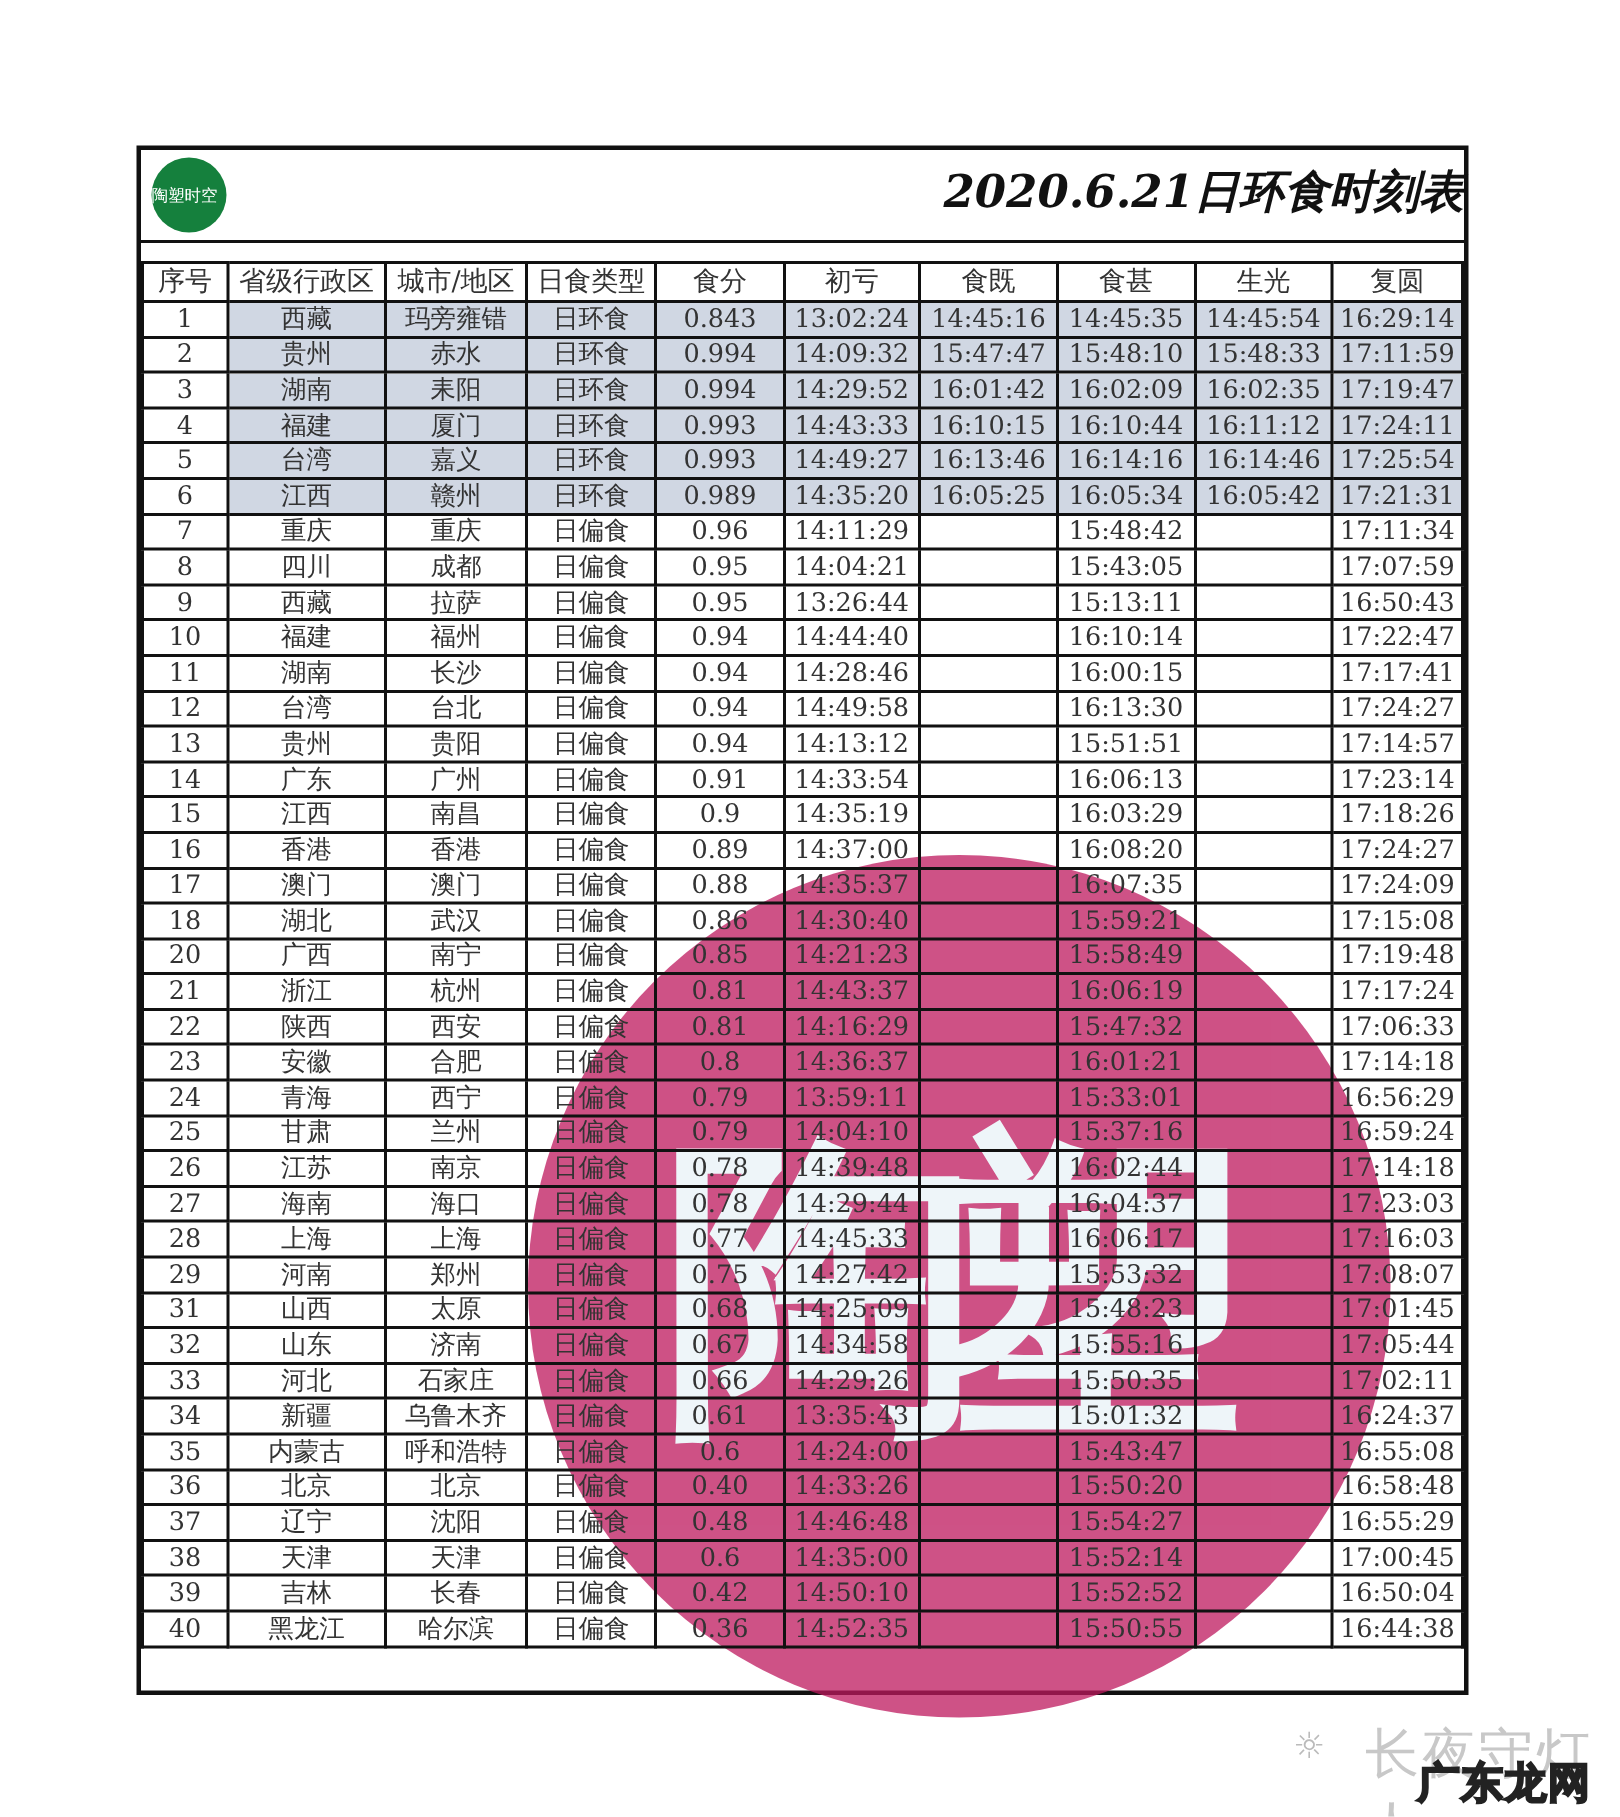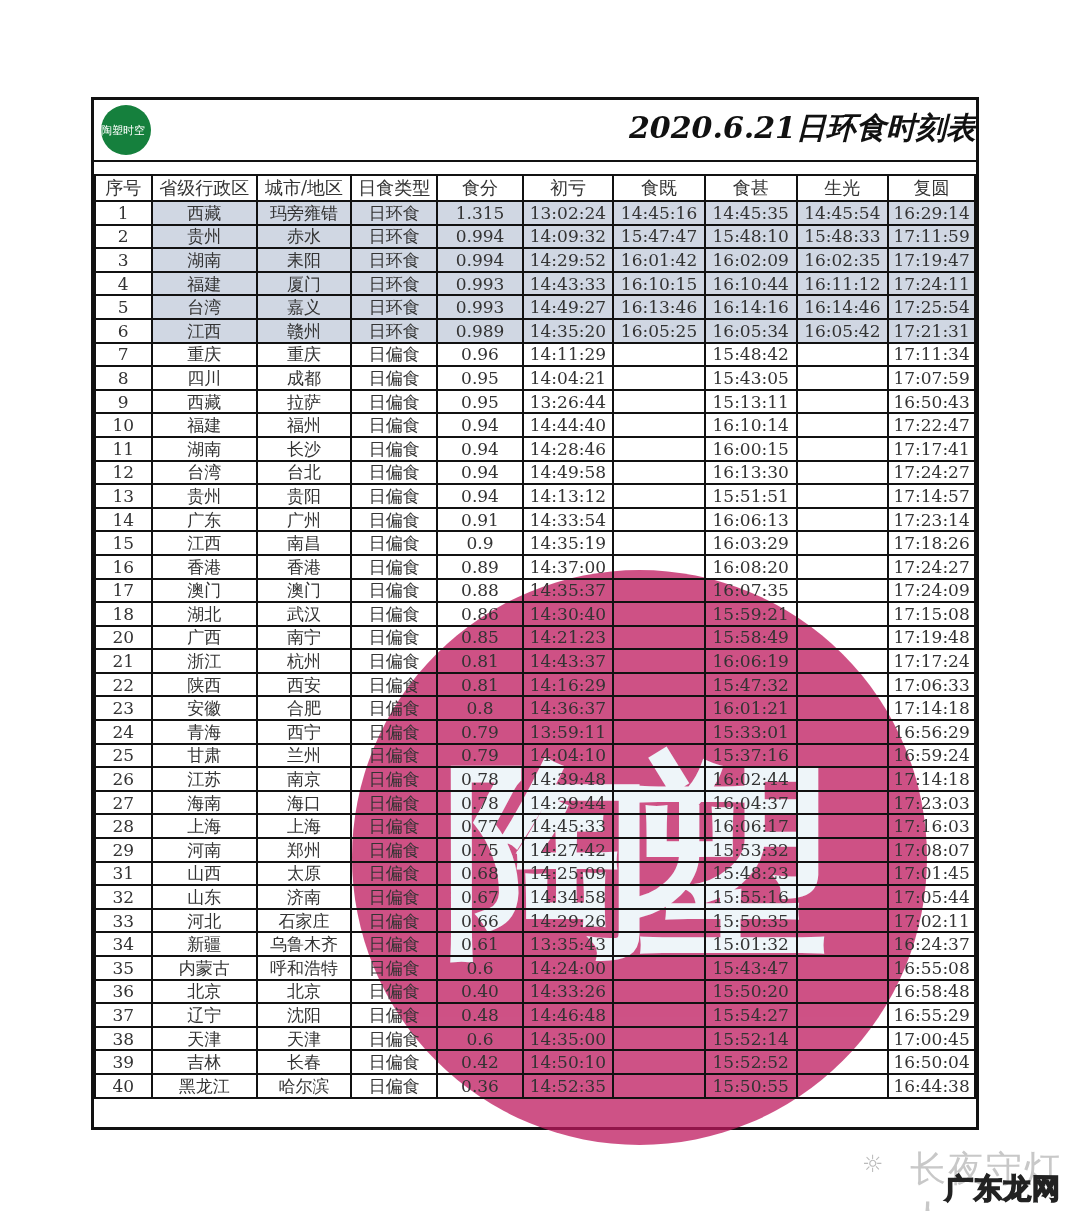--- a/index.html
+++ b/index.html
@@ -75,21 +75,21 @@
         <th>生光</th>
         <th>复圆</th>
       </tr>
     </thead>
     <tbody id="tbody">
         <tr class="annular">
           <td>1</td>
           <td class="shade">西藏</td>
           <td class="shade">玛旁雍错</td>
           <td class="shade">日环食</td>
-          <td class="shade">1.315</td>
+          <td class="shade">0.843</td>
           <td class="shade">13:02:24</td>
           <td class="shade">14:45:16</td>
           <td class="shade">14:45:35</td>
           <td class="shade">14:45:54</td>
           <td class="shade">16:29:14</td>
         </tr>
         <tr class="annular">
           <td>2</td>
           <td class="shade">贵州</td>
           <td class="shade">赤水</td>

